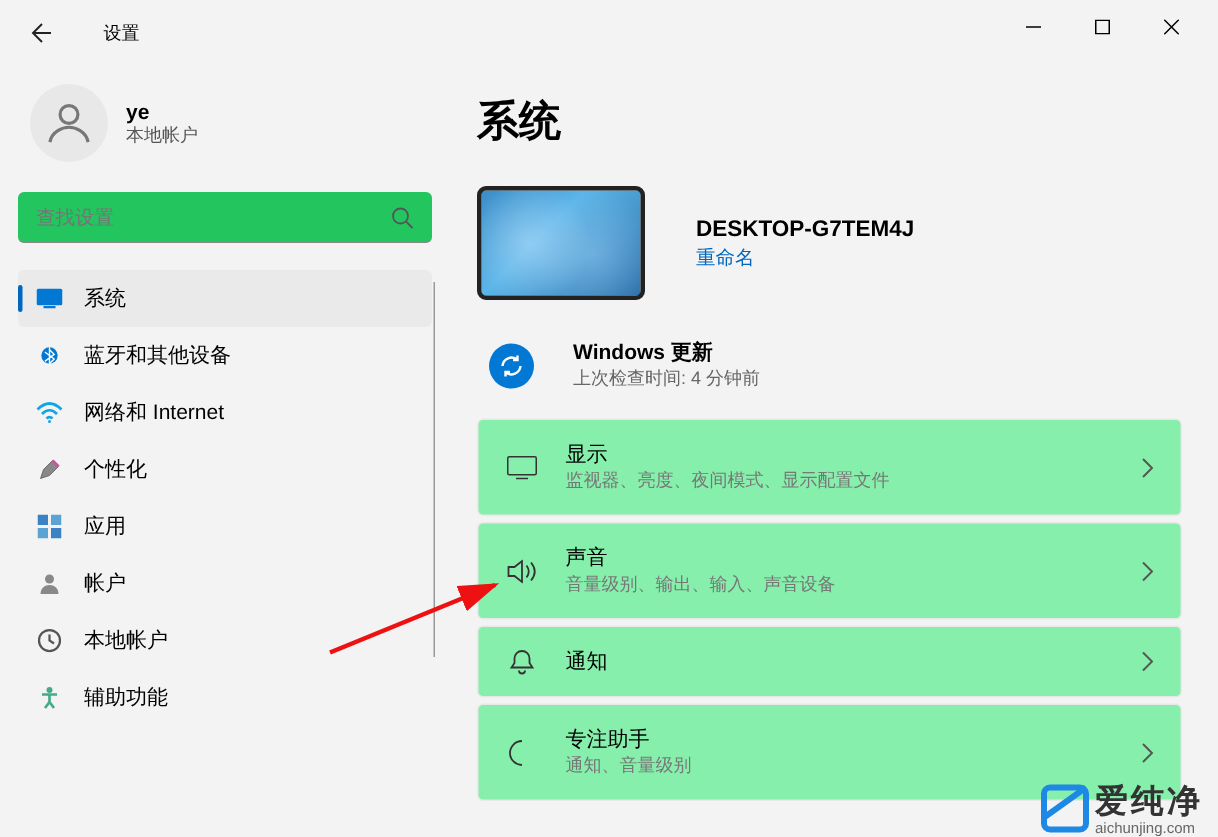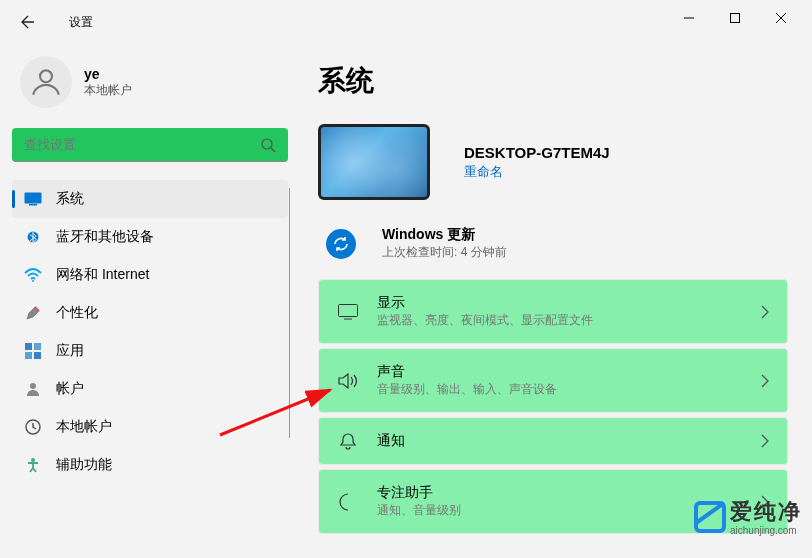--- a/index.html
+++ b/index.html
@@ -47,21 +47,21 @@
     
     .card { background: #86efac; border: 1px solid #e8e8e8; border-radius: 4px; margin-bottom: 4px; display: flex; align-items: center; padding: 14px 18px; gap: 18px; cursor: pointer; }
     .card-icon { width: 22px; display: flex; align-items: center; justify-content: center; color: #333; }
     .card-body { flex: 1; }
     .card-title { font-size: 14px; color: #000; }
     .card-sub { font-size: 12px; color: #777; }
     .card-chevron { color: #555; }
     
     .arrow-annotation { position: absolute; left: 215px; top: 380px; pointer-events: none; }
     
-    .watermark { position: absolute; right: 10px; bottom: 22px; display: flex; align-items: center; gap: 2px; }
+    .watermark { position: absolute; right: 10px; bottom: 0; display: flex; align-items: center; gap: 2px; }
     .wm-logo { width: 36px; height: 36px; }
     .wm-text-cn { font-size: 22px; font-weight: 600; color: #333; letter-spacing: 2px; }
     .wm-text-en { font-size: 10px; color: #666; margin-top: -2px; }
   </style>
 </head>
 <body>
 
 <div class="titlebar">
   <div class="back-btn">
     <svg width="16" height="16" viewBox="0 0 16 16">

